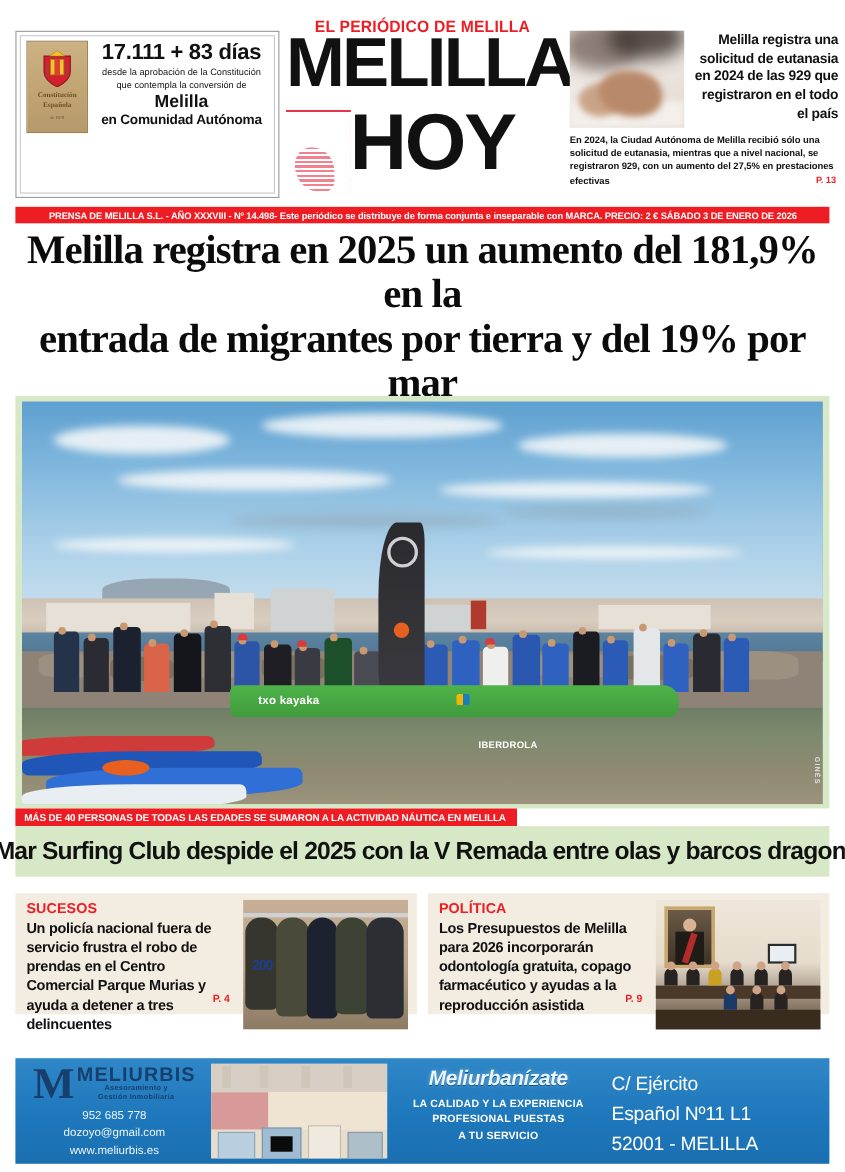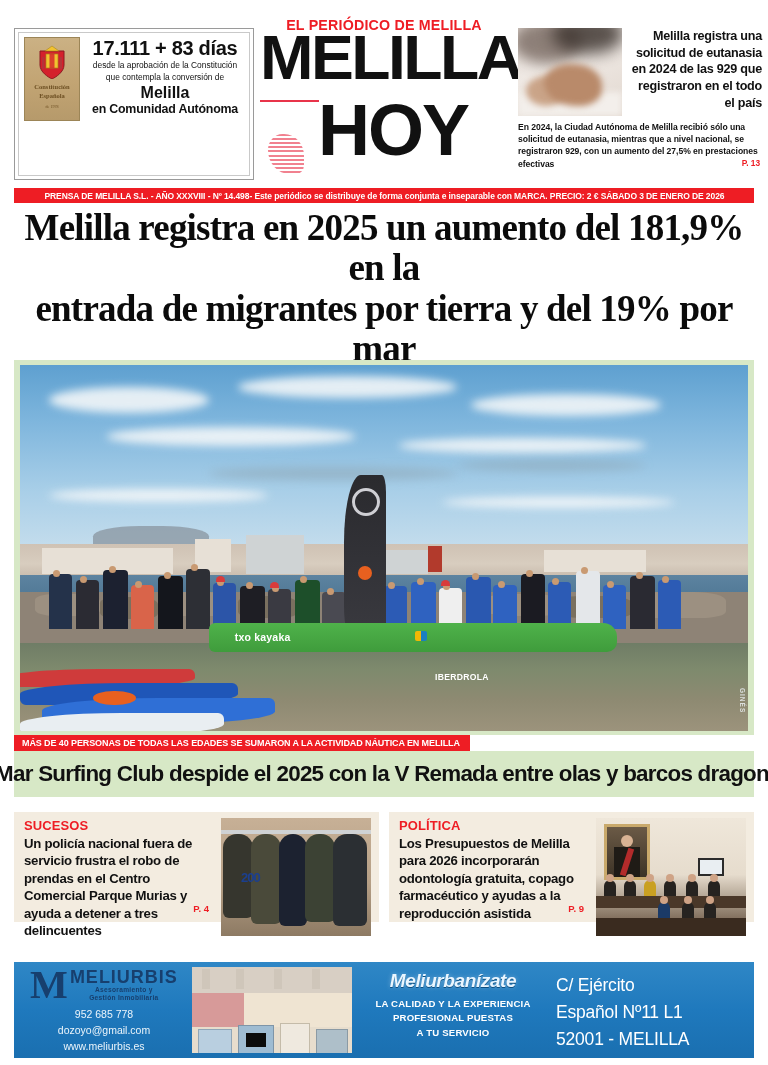--- a/index.html
+++ b/index.html
@@ -223,21 +223,21 @@
   .brief-txt{ flex:1 1 auto; position:relative; }
   .brief-sec{ color:#ee1d24; font-weight:bold; font-size:13px; letter-spacing:.1px; line-height:1.2; }
   .brief-head{ font-size:13.2px; font-weight:bold; line-height:1.33; letter-spacing:-.25px; margin-top:1px; }
   .brief-txt .pref{ position:absolute; right:4px; bottom:2px; font-size:9.5px; }
 
   .brief-ph{ width:150px; height:118px; flex:0 0 150px; overflow:hidden; position:relative; }
   
   .jk-bg{ position:absolute; inset:0; background:linear-gradient(180deg,#c7b096 0%,#b59f86 55%,#8d7a63 100%); }
   .rail{ position:absolute; left:0; right:0; top:12px; height:4px; background:#cfd2d4; }
   .jkt{ position:absolute; top:16px; border-radius:14px 14px 6px 6px; }
-  .jk-logo{ position:absolute; left:20px; top:52px; font-size:13px; font-weight:bold; color:#1b3f8f; letter-spacing:-1px;}
+  .jk-logo{ position:absolute; left:8px; top:52px; font-size:13px; font-weight:bold; color:#1b3f8f; letter-spacing:-1px;}
   
   .hall-bg{ position:absolute; inset:0; background:linear-gradient(180deg,#efe7da 0%,#e6dccd 48%,#5b4632 100%); }
   .portrait{ position:absolute; left:8px; top:6px; width:46px; height:56px;
     background:linear-gradient(180deg,#6b5a46 0%,#3d3326 100%); border:3px solid #c9a96b; }
   .port-face{ position:absolute; left:50%; top:8px; transform:translateX(-50%); width:12px;height:12px;border-radius:50%;background:#d9b394;}
   .port-body{ position:absolute; left:50%; top:20px; transform:translateX(-50%); width:26px;height:30px;background:#1f1b16;}
   .port-sash{ position:absolute; left:50%; top:21px; transform:translateX(-50%) rotate(18deg); width:6px;height:28px;background:#b32b2b;}
   .screen{ position:absolute; right:22px; top:40px; width:26px; height:18px; background:#e9eef2; border:2px solid #2b2b2b; }
   .pew{ position:absolute; left:0; right:0; background:#4a3829; }
   .seated{ position:absolute; width:12px; height:16px; background:#262320; border-radius:6px 6px 0 0; }

